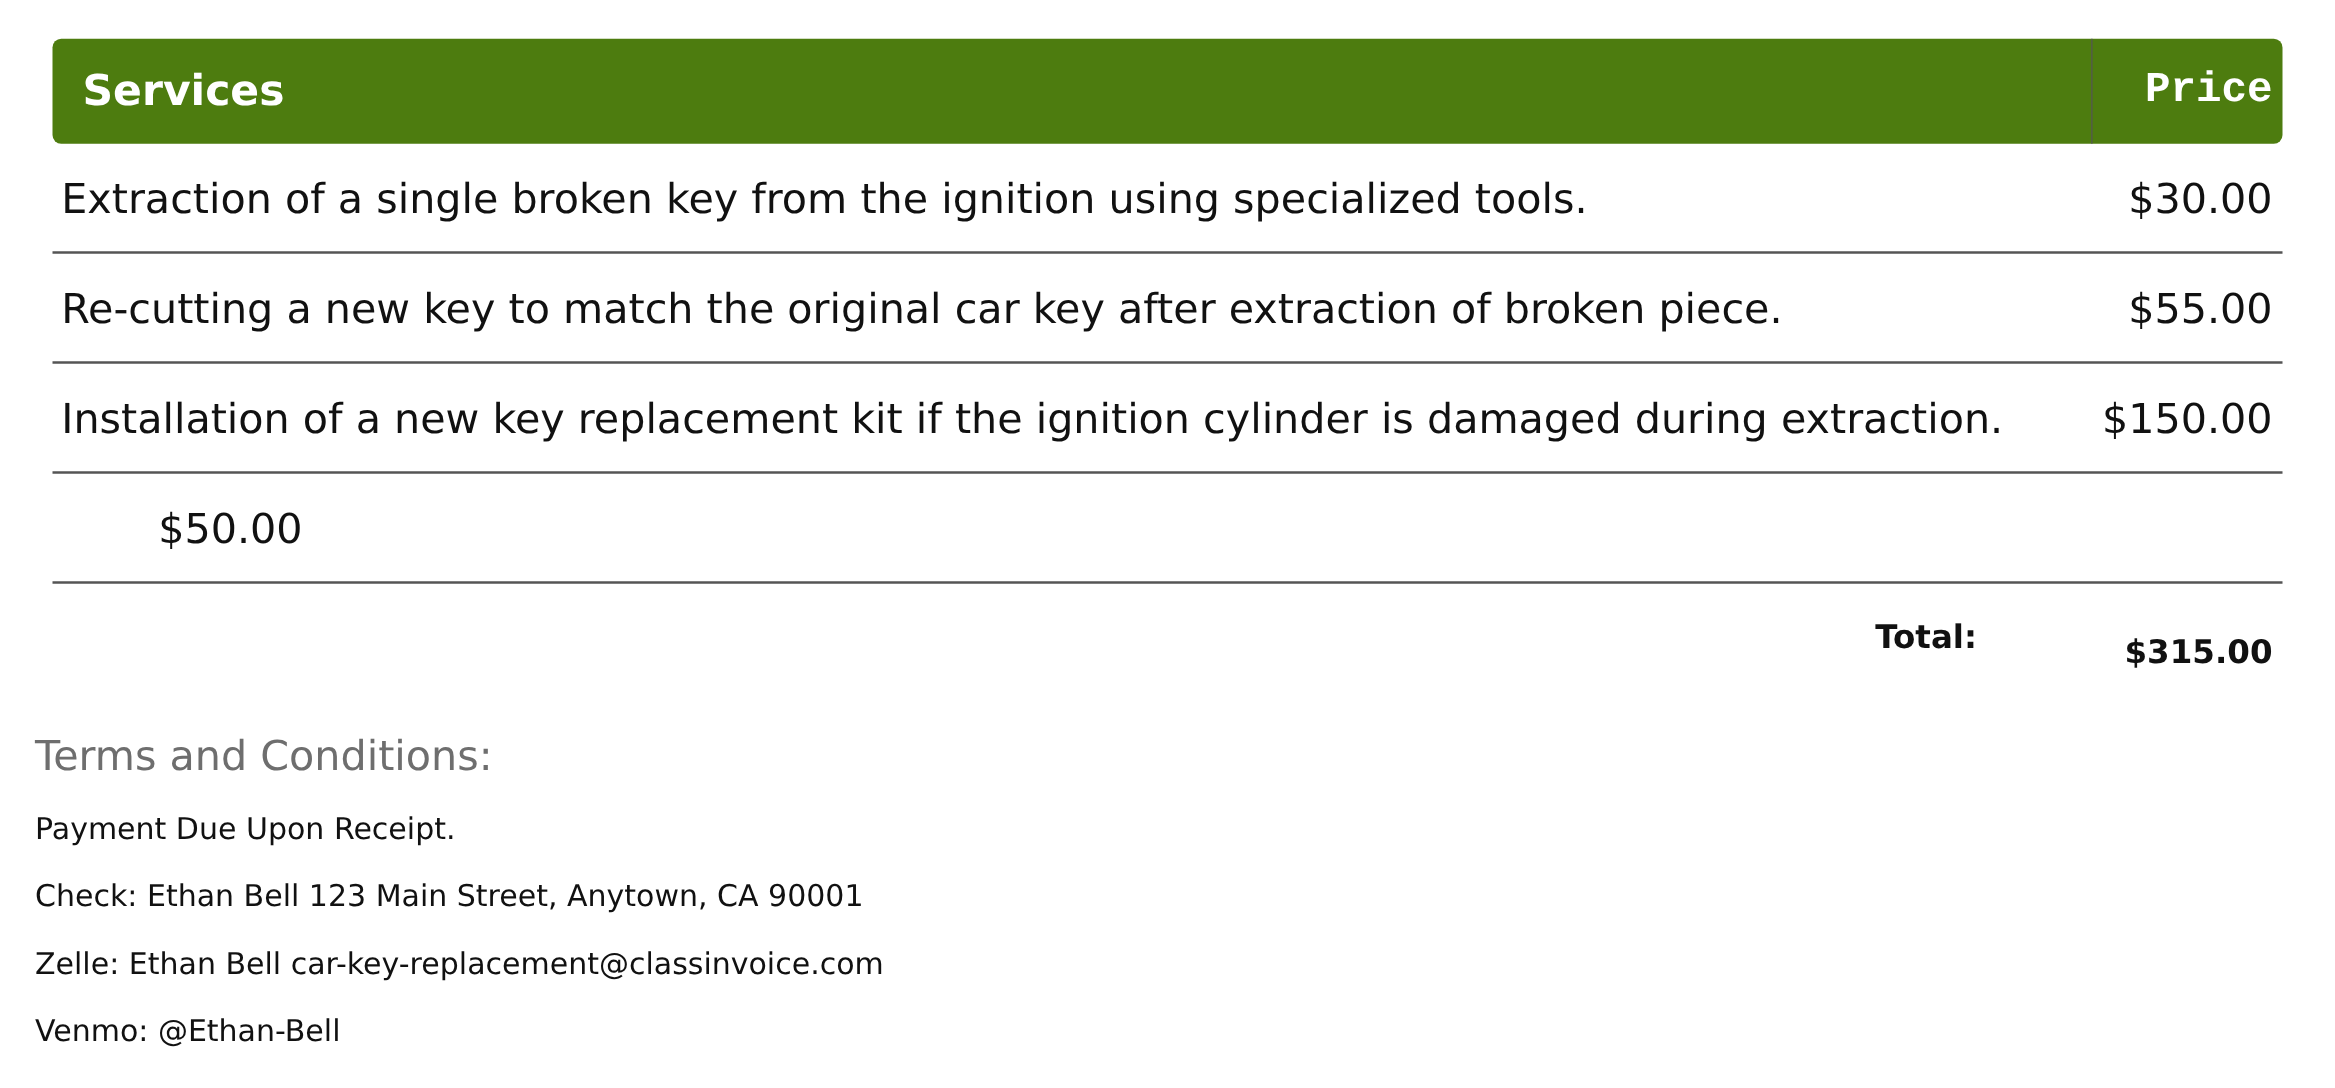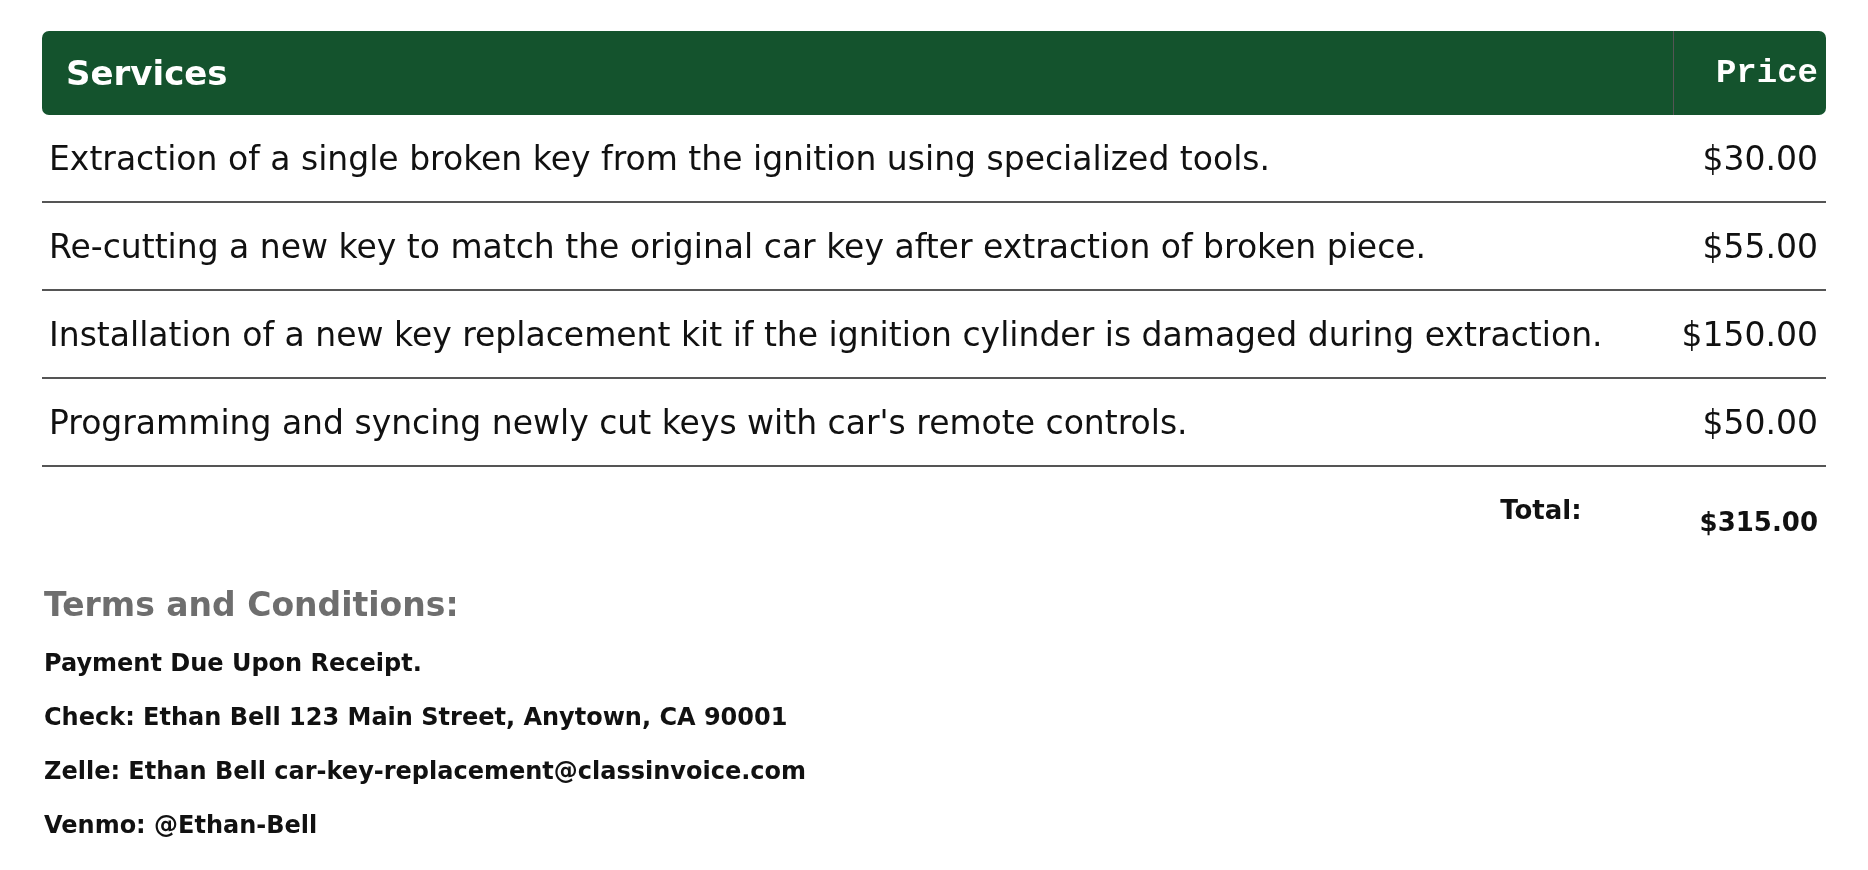--- a/index.html
+++ b/index.html
@@ -6,39 +6,39 @@
   body {
     width: 1868px; height: 870px; position: relative; overflow: hidden;
     font-family: "DejaVu Sans", "Liberation Sans", sans-serif;
     color: #111111;
   }
   .invoice-table {
     position: absolute; left: 42px; top: 31px; width: 1784px;
     border-collapse: collapse;
   }
   .thead {
-    display: flex; height: 84px; background: #14532d; border-radius: 7px;
+    display: flex; height: 84px; background: #4d7c0f; border-radius: 7px;
     color: #ffffff; font-weight: bold; font-size: 34px; align-items: center;
   }
   .th-services { flex: 1; padding-left: 24px; height: 100%; display: flex; align-items: center; border-right: 1px solid #555555; }
   .th-price { width: 153px; text-align: right; padding-right: 0; height: 100%; display: flex; align-items: center; justify-content: flex-end; padding-right: 0; }
   .th-price span { margin-right: 0px; padding-right: 0; font-family: Liberation Mono, monospace; }
   .trow {
     display: flex; height: 86px; align-items: center;
     border-bottom: 2px solid #555555; font-size: 33px;
   }
   .trow .desc { flex: 1; padding-left: 7px; white-space: nowrap; }
   .trow .price { width: 200px; text-align: right; padding-right: 8px; }
   .total-row {
     display: flex; height: 86px; align-items: center; justify-content: flex-end;
     font-weight: bold; font-size: 26px;
   }
   .total-label { margin-right: 118px; }
   .total-value { padding-right: 8px; margin-top: 24px; }
-  .terms { position: absolute; left: 44px; top: 582px; font-weight: bold; }
+  .terms { position: absolute; left: 28px; top: 582px; }
   .terms-title { color: #6e6e6e; font-size: 33px; height: 46px; line-height: 46px; margin-bottom: 8px; }
   .terms-line { font-size: 24px; height: 54px; line-height: 54px; color: #111111; white-space: nowrap; }
 </style>
 </head>
 <body>
 
 <div class="invoice-table">
   <div class="thead">
     <div class="th-services">
       <span>Services</span>
@@ -54,21 +54,20 @@
   </div>
   <div class="trow">
     <span class="desc">Re-cutting a new key to match the original car key after extraction of broken piece.</span>
     <span class="price">$55.00</span>
   </div>
   <div class="trow">
     <span class="desc">Installation of a new key replacement kit if the ignition cylinder is damaged during extraction.</span>
     <span class="price">$150.00</span>
   </div>
   <div class="trow">
-    <span class="desc">Programming and syncing newly cut keys with car's remote controls.</span>
     <span class="price">$50.00</span>
   </div>
 
   <div class="total-row">
     <span class="total-label">Total:</span>
     <span class="total-value">$315.00</span>
   </div>
 </div>
 
 <div class="terms">

